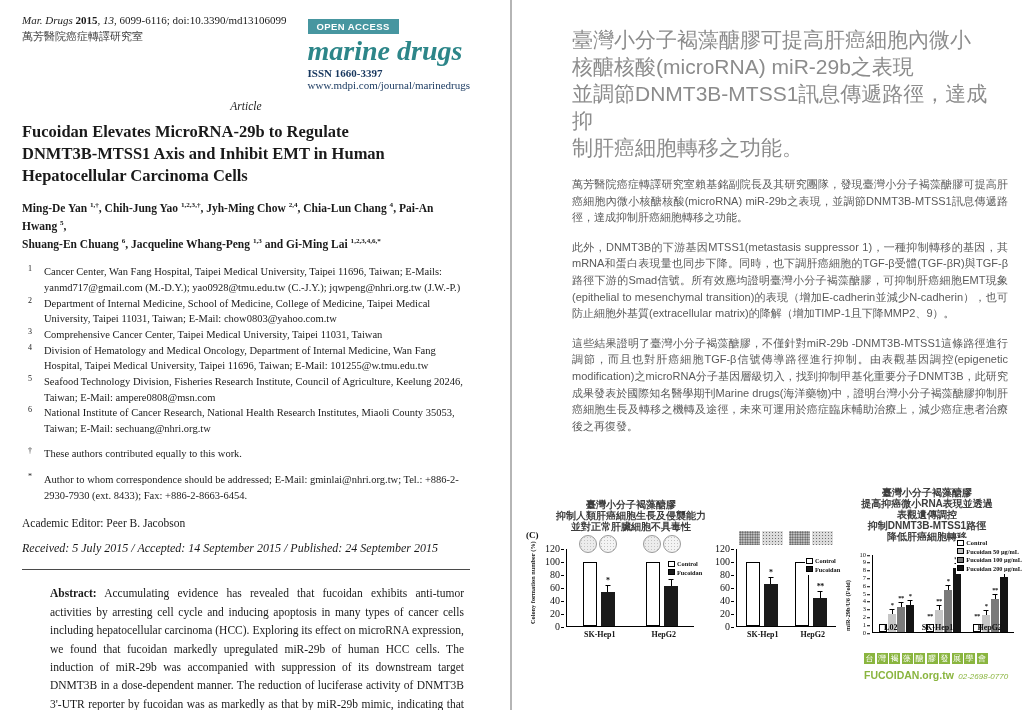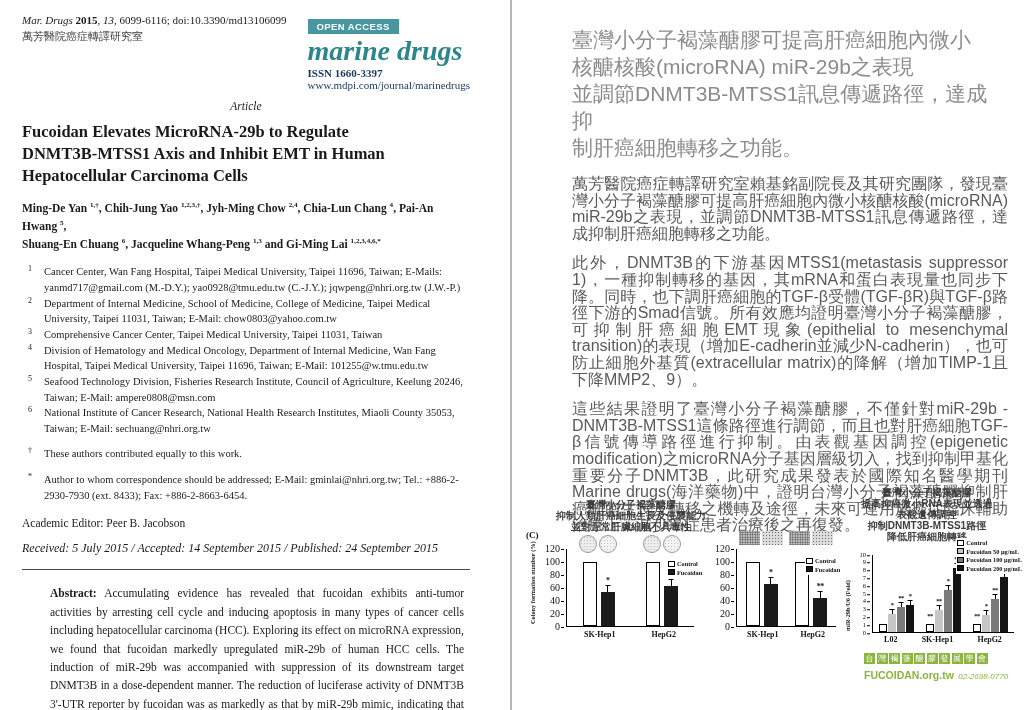--- a/index.html
+++ b/index.html
@@ -29,21 +29,21 @@
   .dates{margin-top:12px;font-size:12px;font-style:italic;}
   .rule{border:none;border-top:1px solid #4a4a4a;margin:13px 0 0;}
   .abstract{margin-top:14px;padding-left:28px;padding-right:6px;font-size:11.5px;line-height:1.6;text-align:justify;}
   .ab-label{font-weight:bold;}
 
   
   .right{position:absolute;left:512px;top:0;width:512px;height:710px;font-family:"Liberation Sans",sans-serif;}
   .rp-text{position:absolute;left:60px;top:26px;width:436px;}
   .rp-title{font-size:21px;line-height:27px;color:var(--title-gray);white-space:pre-line;}
   .rp-paras{margin-top:15px;}
-  .rp-paras p{font-size:16px;line-height:16.6px;color:var(--text-gray);text-align:justify;margin:4px 0 13px;}
+  .rp-paras p{font-size:11px;line-height:16.6px;color:var(--text-gray);text-align:justify;margin:4px 0 13px;}
 
   
   .figures{position:absolute;left:0;top:485px;width:512px;height:225px;}
   .cap{position:absolute;text-align:center;font-size:10px;font-weight:bold;line-height:1.1;color:var(--caption);white-space:pre-line;}
   .cap-left{left:24px;top:14px;width:190px;}
   .cap-right{left:322px;top:2px;width:186px;}
 
   .chart{position:absolute;font-family:"Liberation Serif",serif;color:#111;}
   .chart .plot{position:absolute;border-left:1.3px solid #000;border-bottom:1.3px solid #000;display:flex;align-items:flex-end;justify-content:space-around;box-sizing:border-box;}
   .chart .group{display:flex;align-items:flex-end;gap:4px;height:100%;}
@@ -82,21 +82,21 @@
   #chart2{left:196px;top:38px;width:142px;height:135px;}
   #chart2 .plot{left:28px;top:26px;width:100px;height:78px;}
   #chart2 .yticks{left:0;top:26px;width:26px;height:78px;}
   #chart2 .cats{left:28px;top:107px;width:100px;}
   #chart2 .imgrow{left:28px;top:8px;width:100px;}
   #chart2 .legend{left:97px;top:33px;}
 
   #chart3{left:334px;top:58px;width:178px;height:115px;}
   #chart3 .plot{left:26px;top:12px;width:142px;height:78px;}
   #chart3 .yticks{left:4px;top:12px;width:20px;height:78px;}
-  #chart3 .cats{left:26px;top:92px;width:142px;}
+  #chart3 .cats{left:26px;top:80px;width:142px;}
   #chart3 .legend{right:1px;top:-5px;}
   #chart3 .ylab{left:-2px;top:88px;}
   #chart3 .bar{width:8px;}
   #chart3 .group{gap:1px;}
   #chart3 .ytick{font-size:6.5px;}
   #chart3 .sig{font-size:6.5px;top:-13px;}
   #chart3 .errbar{height:5px;top:-5px;}
 
   .logo-block{position:absolute;left:352px;top:168px;}
   .blocks{display:flex;gap:1.5px;}

